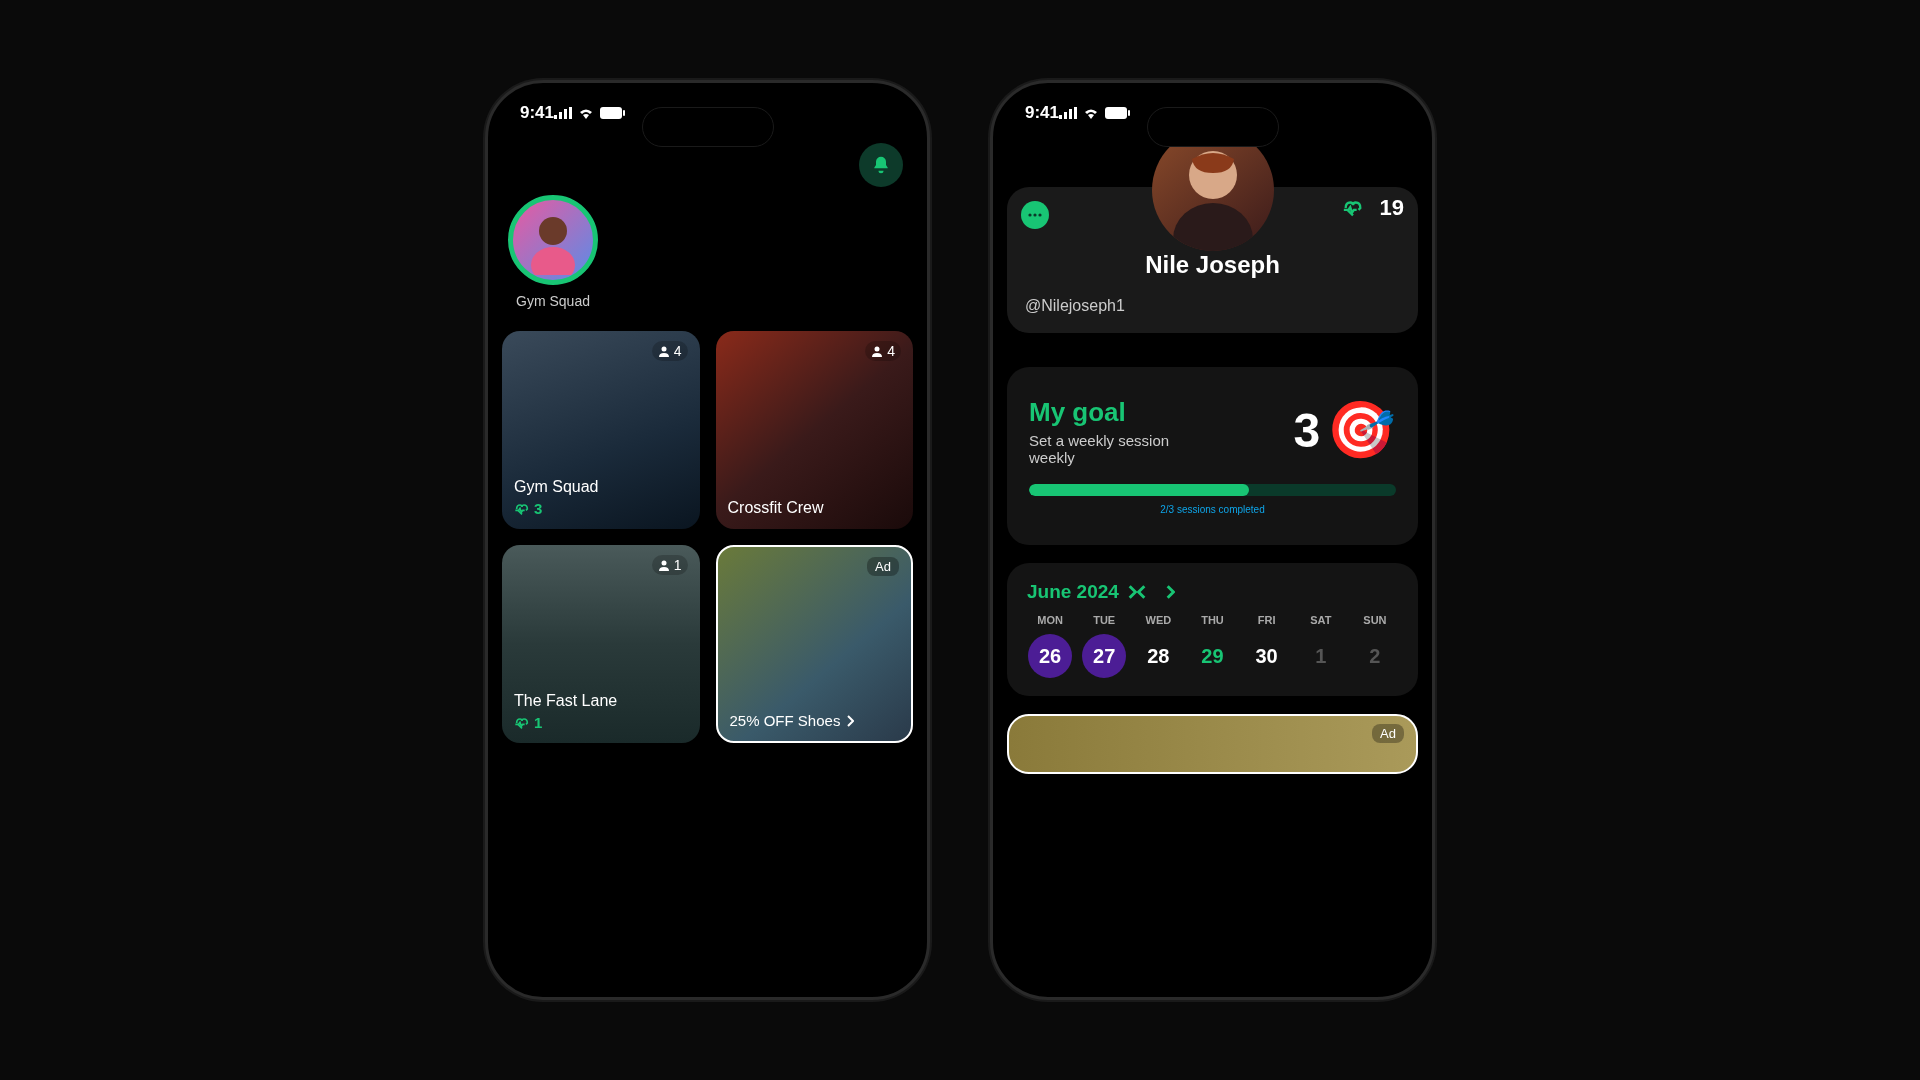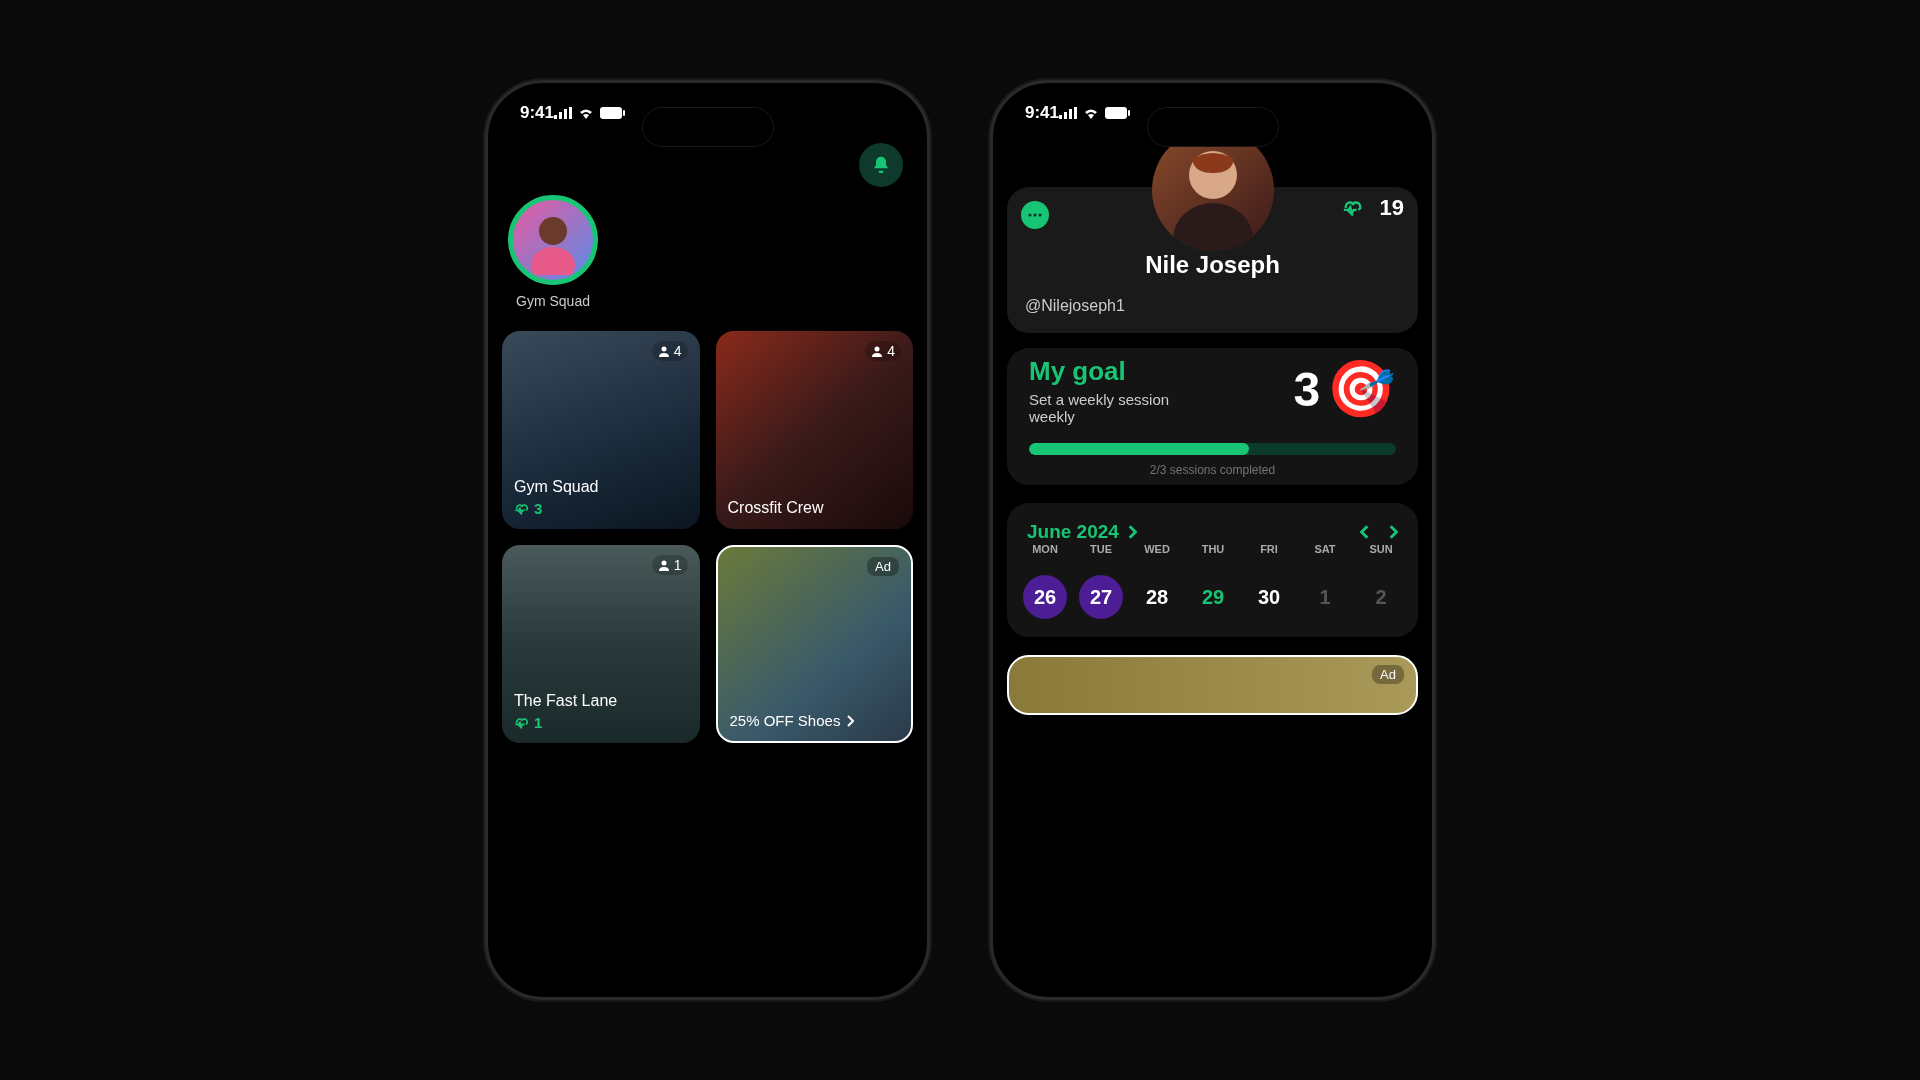--- a/index.html
+++ b/index.html
@@ -33,37 +33,37 @@
 
 
 .profile-wrap { position:relative; margin-top:10px; }
 .profile-bg { background:#1a1a1a; border-radius:22px; padding:64px 18px 18px; margin-top:60px; position:relative; }
 .profile-avatar { width:122px; height:122px; border-radius:50%; background:linear-gradient(140deg,#8a4a2a,#3a1a1a); position:absolute; top:-58px; left:50%; transform:translateX(-50%); overflow:hidden;}
 .profile-more { position:absolute; top:14px; left:14px; width:28px; height:28px; border-radius:50%; background:#18c574; display:flex; align-items:center; justify-content:center; color:#000; font-weight:bold; }
 .profile-score { position:absolute; top:8px; right:14px; color:#fff; font-size:22px; font-weight:600; display:flex; align-items:center; gap:16px; }
 .profile-name { text-align:center; color:#fff; font-size:24px; font-weight:700; }
 .profile-handle { color:#ccc; font-size:16px; margin-top:18px; }
 
-.goal-card { background:#141414; border-radius:22px; padding:8px 22px; margin-top:15px; }
+.goal-card { background:#141414; border-radius:22px; padding:30px 22px; margin-top:34px; }
 .goal-row { display:flex; justify-content:space-between; align-items:flex-start; }
 .goal-title { color:#18c574; font-size:26px; font-weight:700; }
 .goal-sub { color:#ccc; font-size:15px; margin-top:4px; max-width:180px;}
 .goal-num { display:flex; align-items:center; gap:6px; }
 .goal-num-val { color:#fff; font-size:48px; font-weight:700; }
 .goal-target { font-size:56px; }
 .progress-track { height:12px; background:#0a3a2a; border-radius:6px; margin-top:18px; overflow:hidden; }
 .progress-fill { height:100%; width:60%; background:#18c574; border-radius:6px; }
-.progress-label { text-align:center; color:#737373; font-size:12px; margin-top:8px; }
+.progress-label { text-align:center; color:#0ea5e9; font-size:10px; margin-top:8px; }
 
 .cal-card { background:#141414; border-radius:22px; padding:18px 16px; margin-top:18px; }
-.cal-head { display:flex; justify-content:space-between; align-items:center; padding:0 4px;}
+.cal-head { display:flex; align-items:center; padding:0 4px;}
 .cal-month { color:#18c574; font-size:19px; font-weight:700; display:flex; align-items:center; gap:8px;}
 .cal-arrows { display:flex; gap:18px; }
 .cal-arrow { color:#18c574; font-size:18px; font-weight:bold;}
-.cal-grid { display:grid; grid-template-columns:repeat(7,1fr); gap:12px; margin-top:0; text-align:center; }
+.cal-grid { display:grid; grid-template-columns:repeat(7,1fr); gap:0; margin-top:11px; text-align:center; }
 .cal-dow { color:#aaa; font-size:11px; font-weight:600; padding-bottom:8px;}
 .cal-day { color:#fff; font-size:20px; font-weight:600; padding:10px 0; border-radius:50%; width:44px; height:44px; margin:0 auto; display:flex; align-items:center; justify-content:center;}
 .cal-day.past { background:#4c1d95; }
 .cal-day.active { color:#18c574; }
 .cal-day.dim { color:#555; }
 
 .ad-card { margin-top:18px; border:2px solid #fff; border-radius:22px; height:60px; background:linear-gradient(90deg,#8a7a3a,#aa9a5a); position:relative; overflow:hidden;}
 .ad-card .card-badge{ top:8px; }
 
 svg { display:block; }

